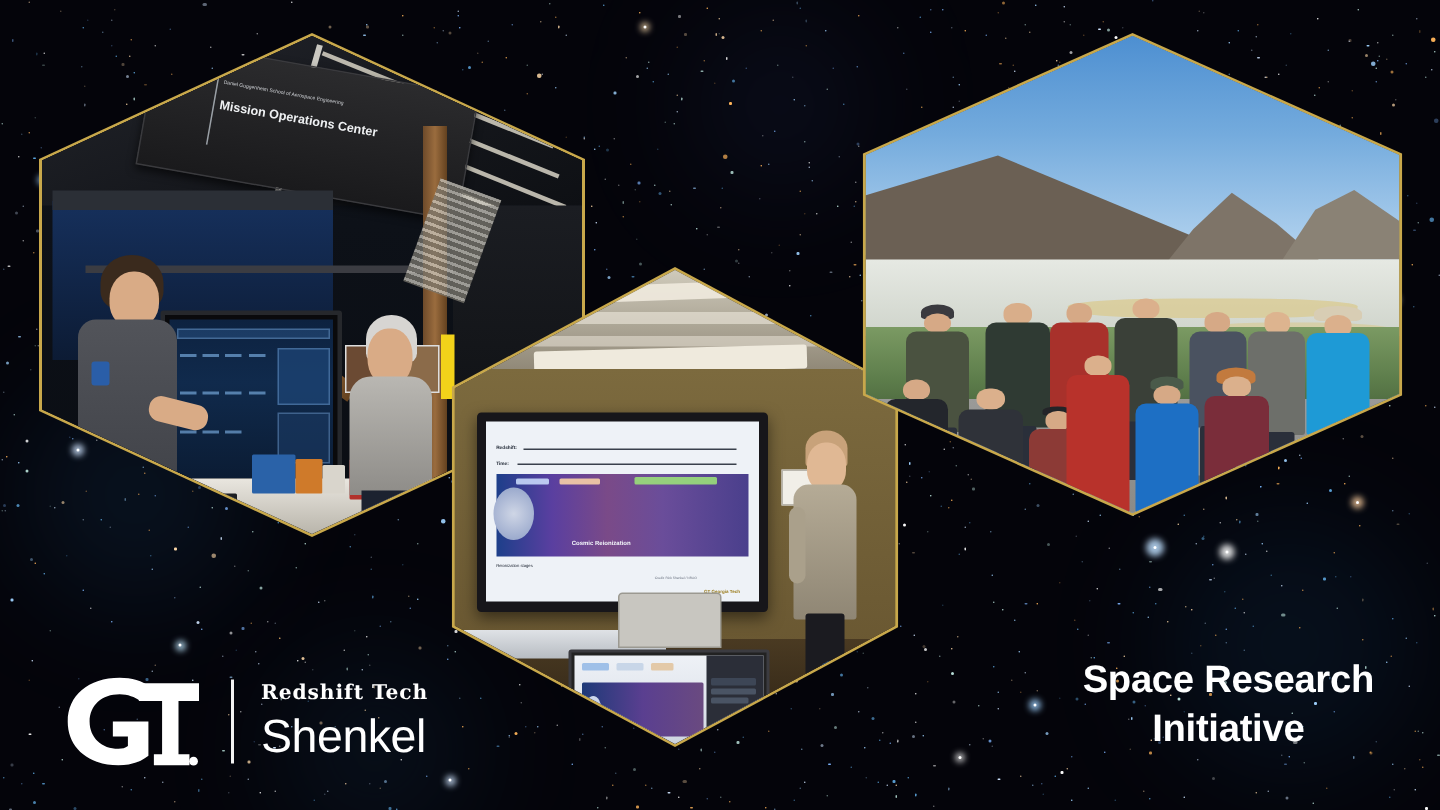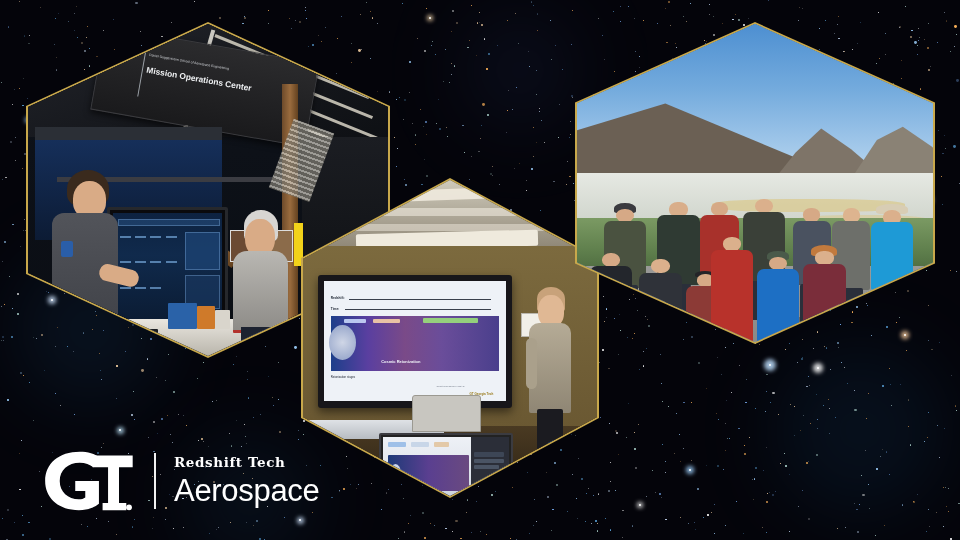--- a/index.html
+++ b/index.html
@@ -1912,18 +1912,22 @@
                    C45 53.5 43 54 40 54 C28 54 19 46 19 34 C19 22 28 14 41 14 C47 14 52 16 56 19 L64 9
                    C57 4 50 2 41 2 Z"></path>
           <path d="M55 6 L99 6 L99 19 L84 19 L84 58 L92 58 L92 66 L66 66 L66 58 L72 58 L72 19 L55 19 Z"></path>
           <circle cx="95" cy="63" r="3.2"></circle>
         </g>
       </svg>
     </div>
     <div id="branddiv"></div>
     <div id="brandtxt">
       <div id="brand-top">Redshift Tech</div>
-      <div id="brand-main">Aerospace</div>
+      <div id="brand-main">Shenkel</div>
     </div>
   </div>
 
+  <div id="title">
+    <div>Space Research</div>
+    <div>Initiative</div>
+  </div>
 
 </div>
 
 </body></html>

